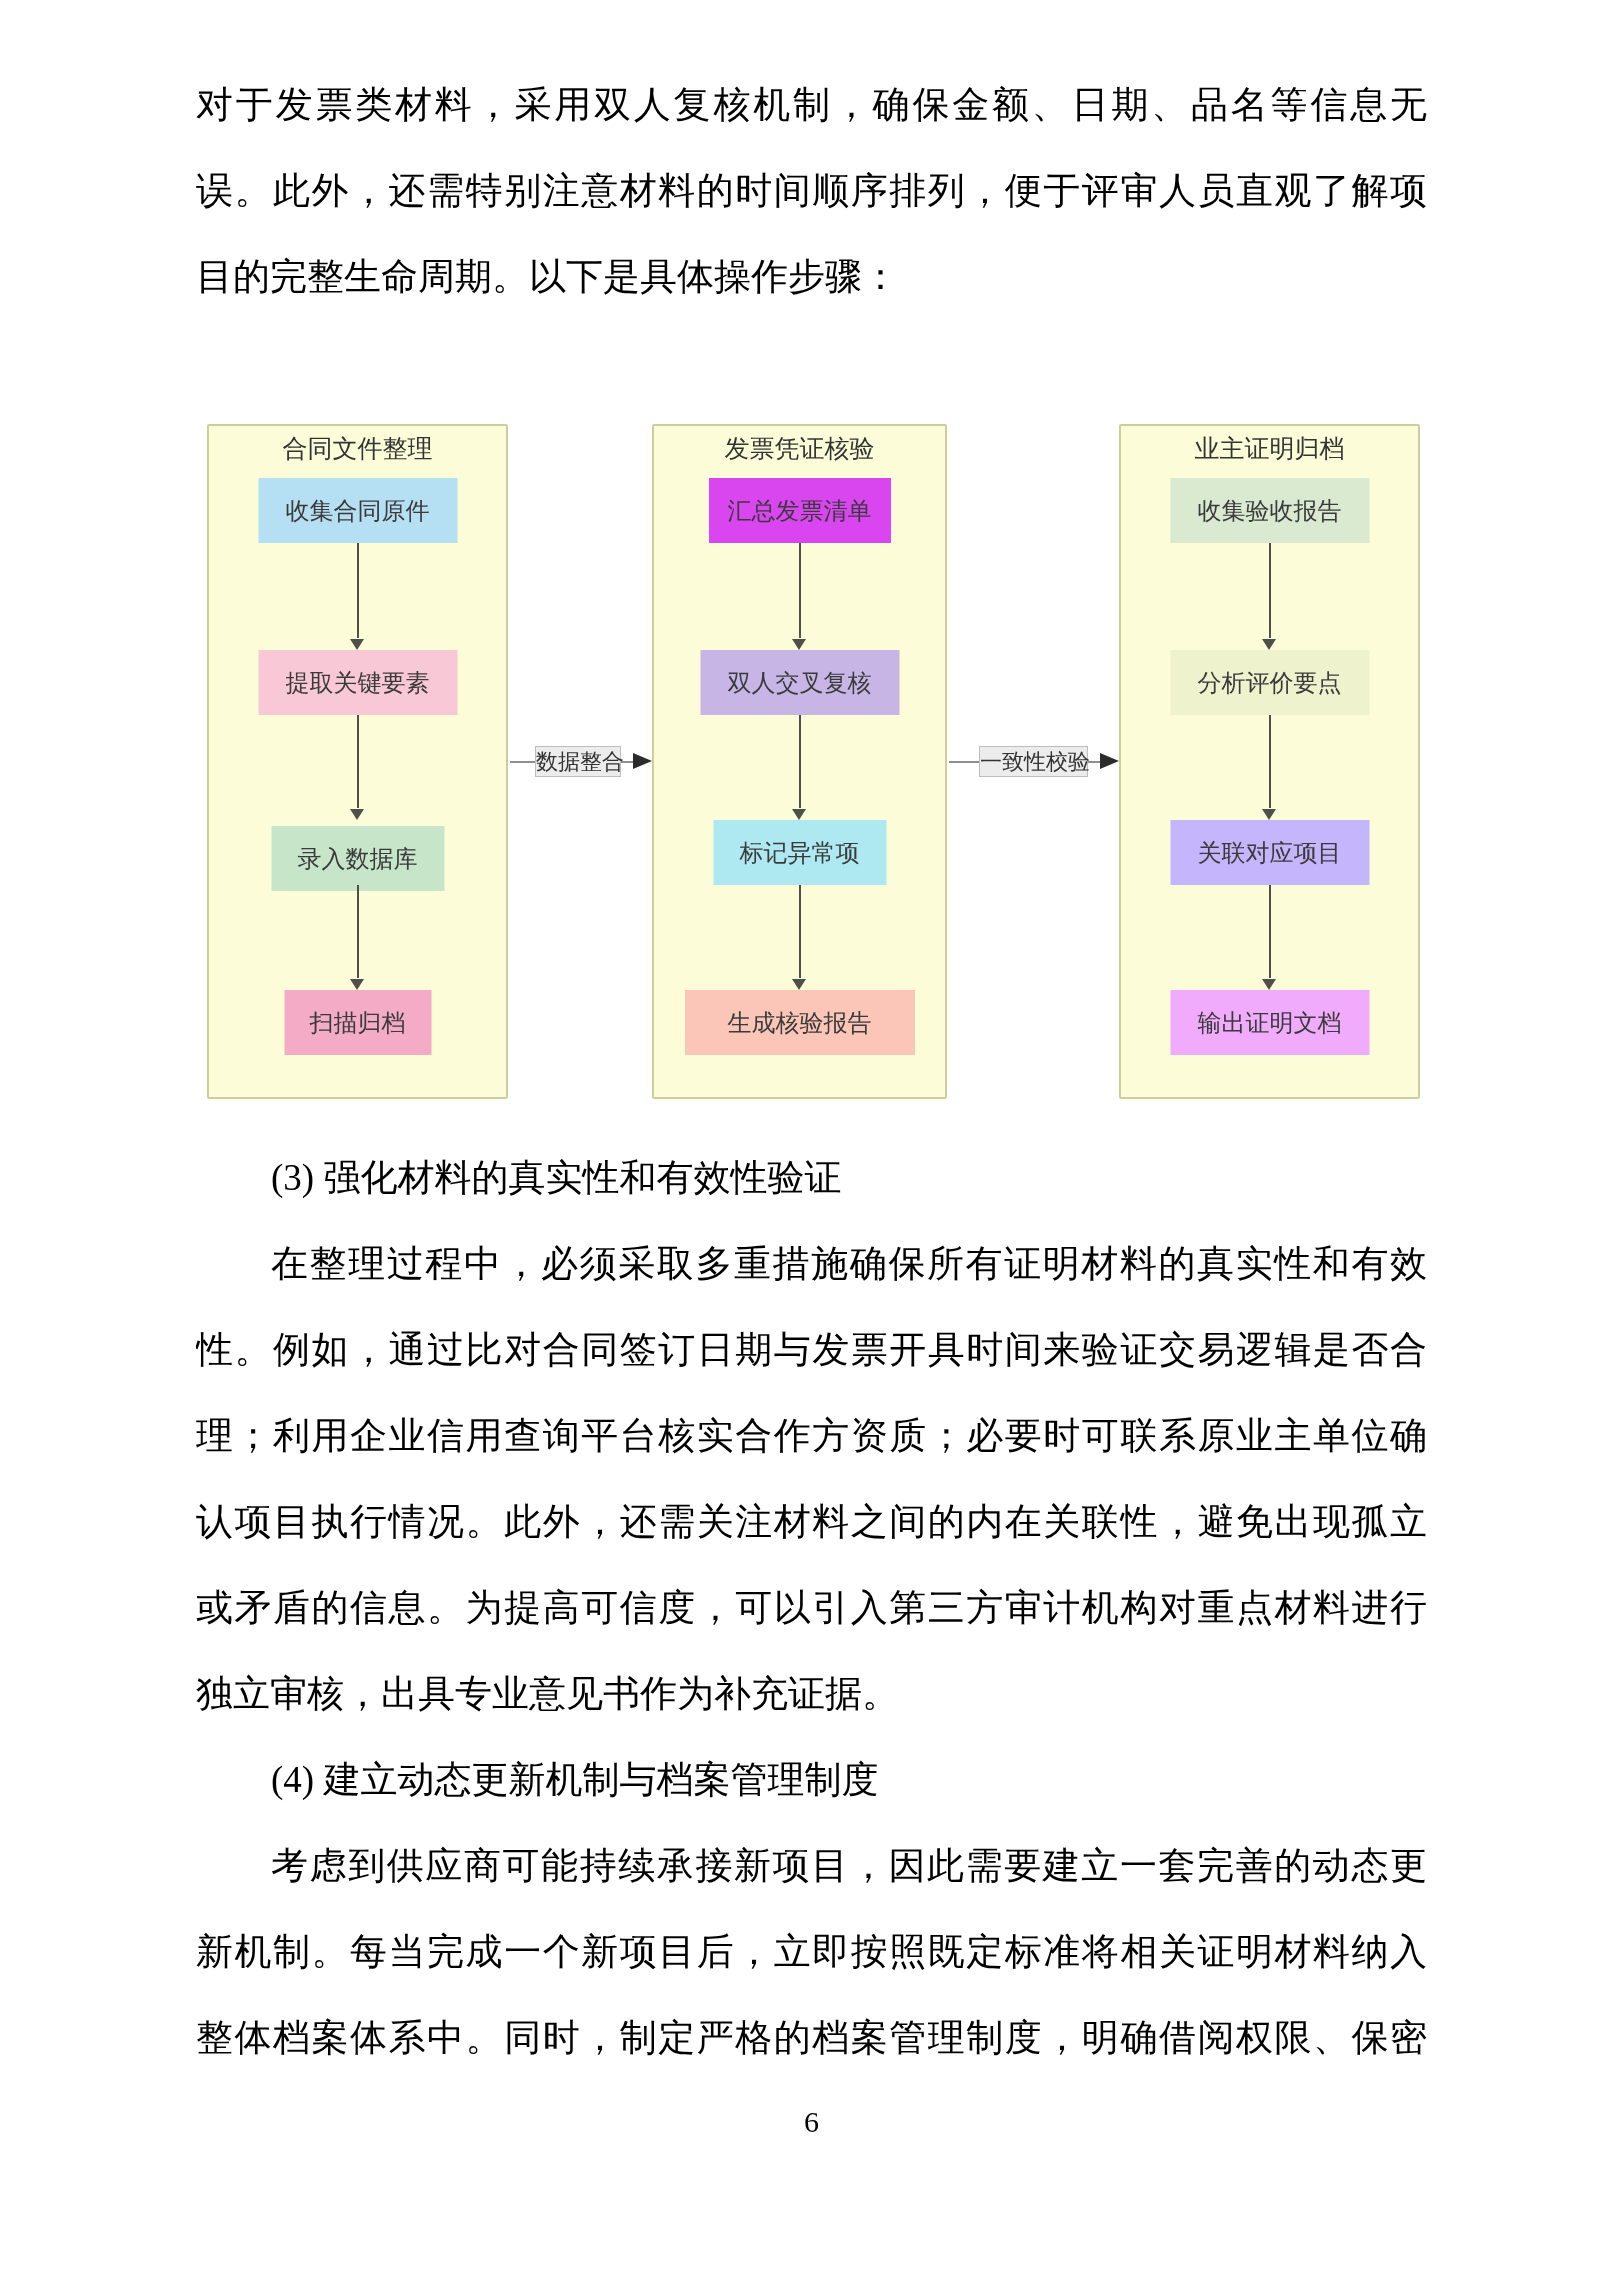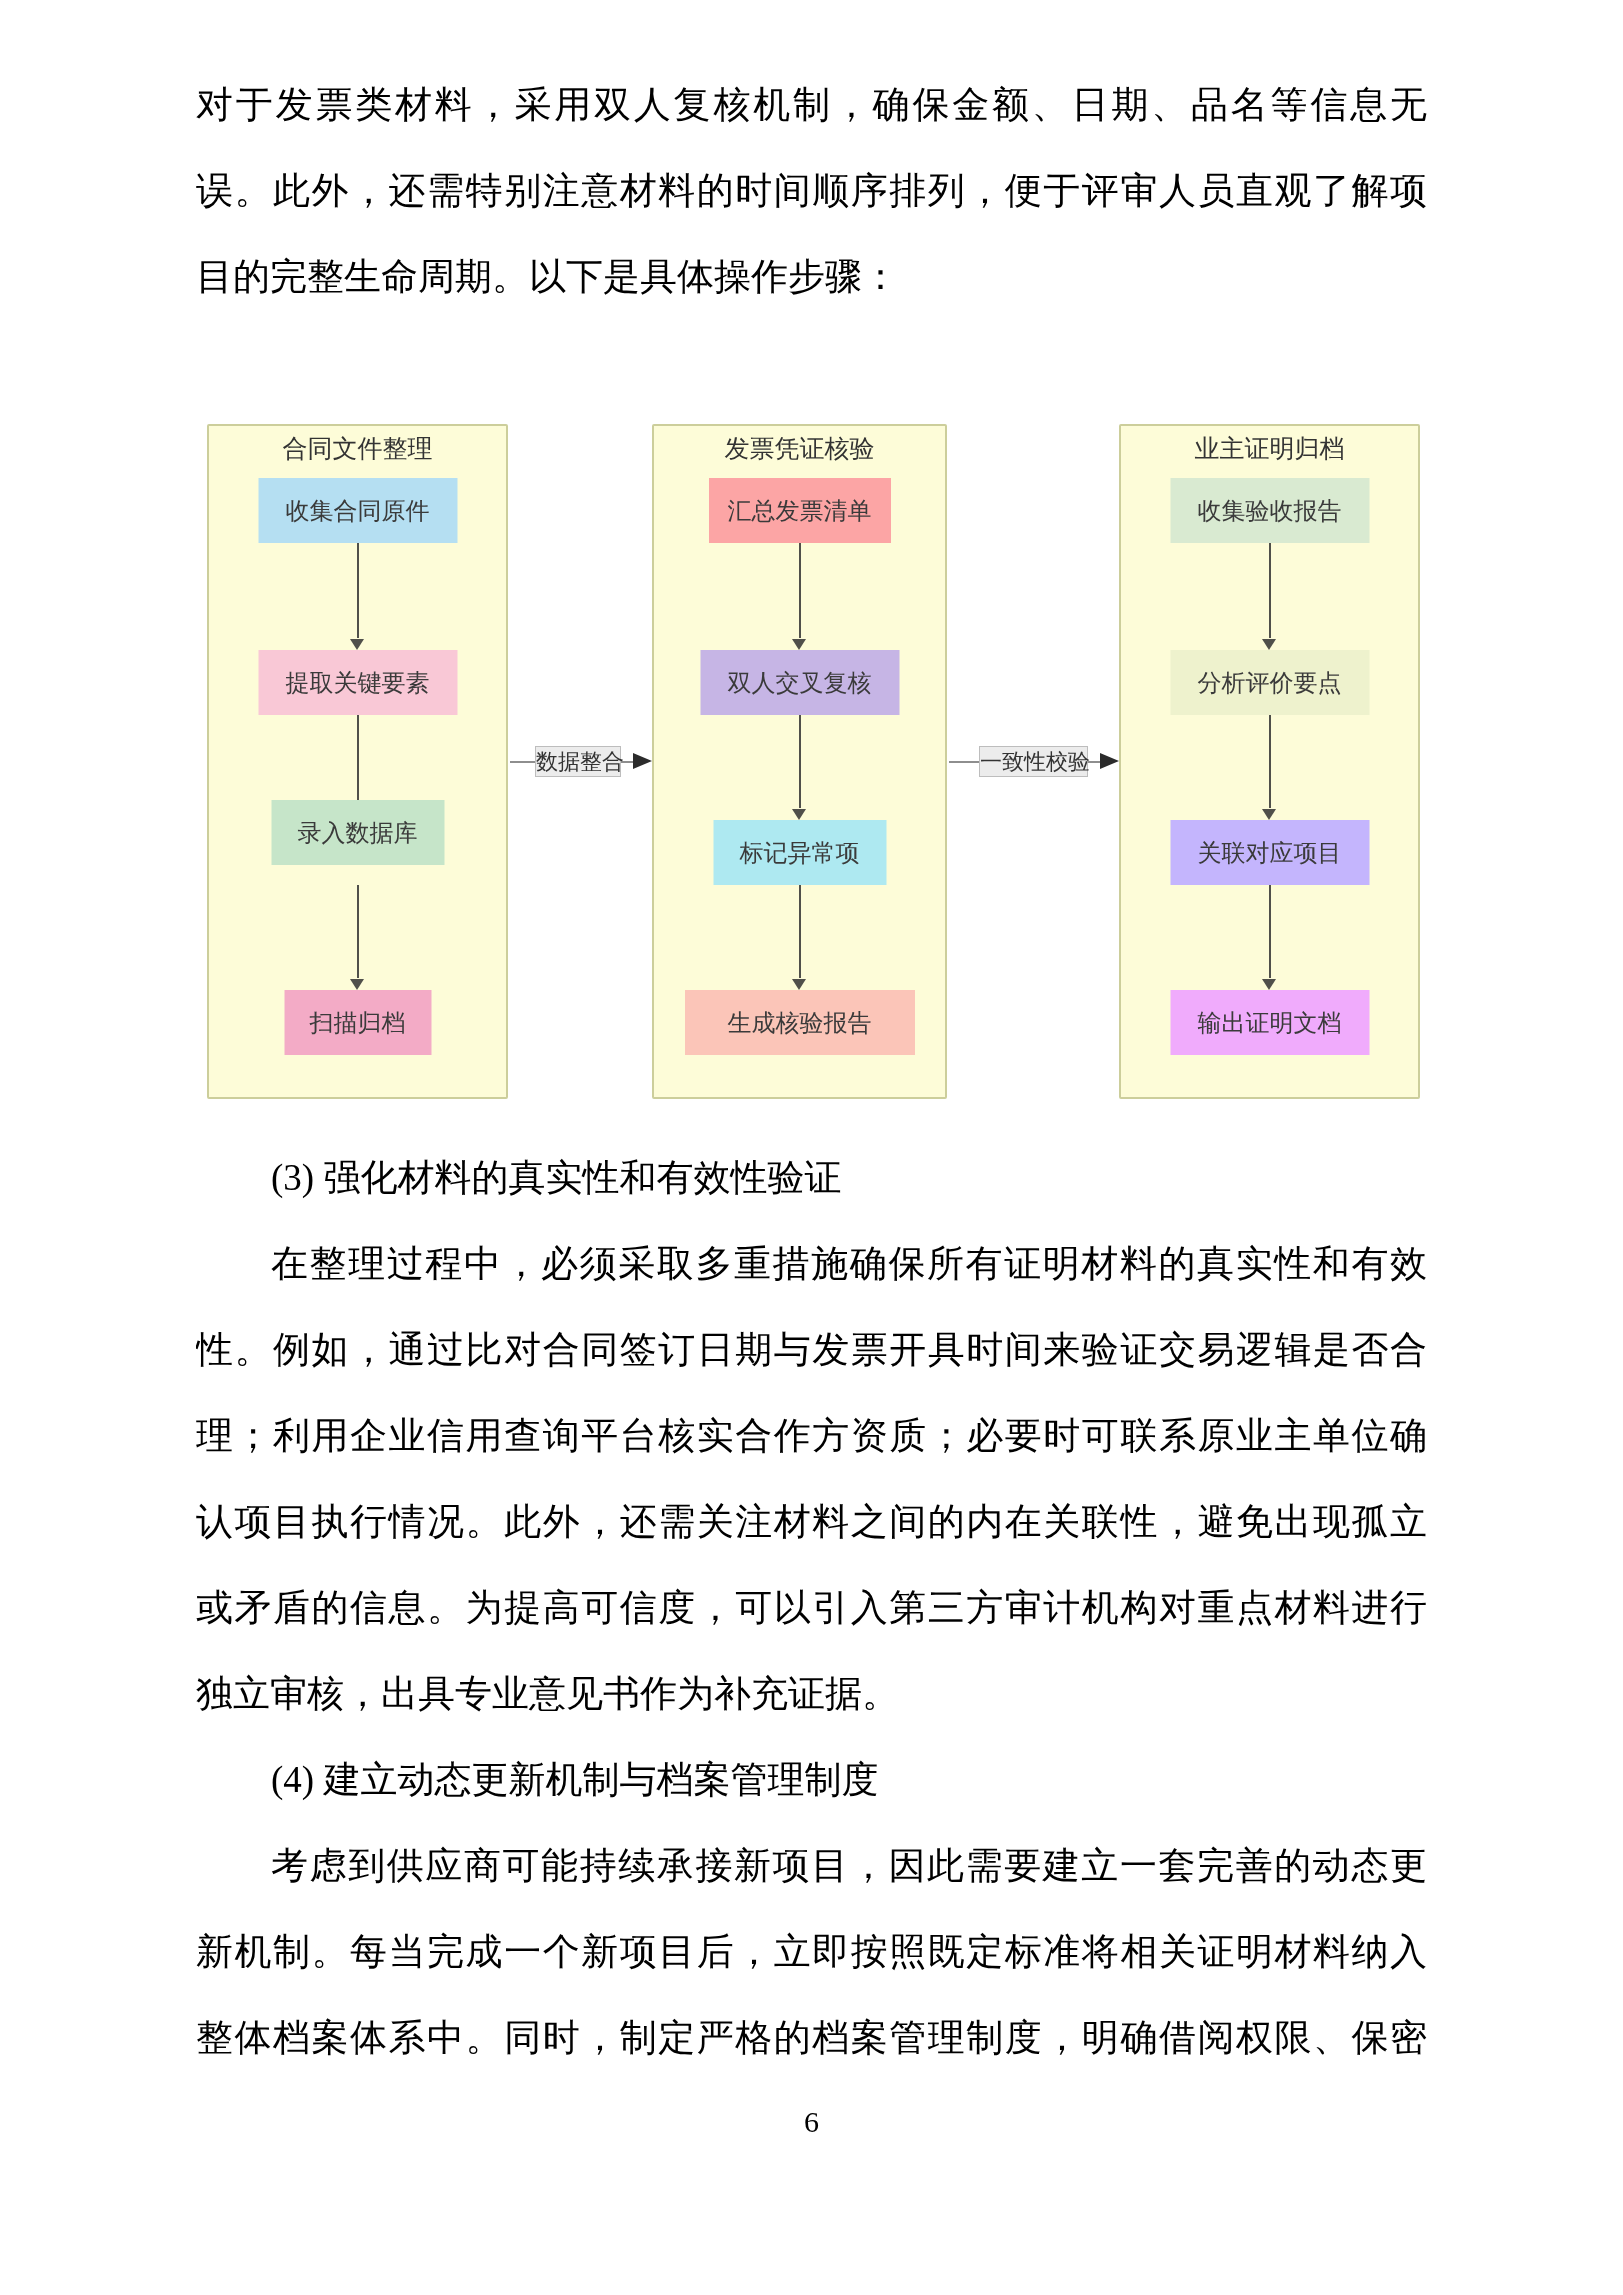--- a/index.html
+++ b/index.html
@@ -153,28 +153,28 @@
     </div>
 
   <div class="flowchart">
 
     <div class="panel panel1" style="background: rgb(253, 252, 216); border-color: rgb(204, 206, 155);">
       <div class="panel-title">合同文件整理</div>
     <div class="step" style="top: 52px; width: 199px; background: rgb(181, 223, 242);">收集合同原件</div>
         <div class="varrow" style="top: 117px; height: 107px;"></div>
         <div class="step" style="top: 224px; width: 199px; background: rgb(249, 200, 214);">提取关键要素</div>
         <div class="varrow" style="top: 289px; height: 105px;"></div>
-        <div class="step" style="top: 374px; width: 173px; background: rgb(198, 229, 201);">录入数据库</div>
+        <div class="step" style="top: 400px; width: 173px; background: rgb(198, 229, 201);">录入数据库</div>
         <div class="varrow" style="top: 459px; height: 105px;"></div>
         <div class="step" style="top: 564px; width: 147px; background: rgb(243, 171, 198);">扫描归档</div>
       </div>
 
     <div class="panel panel2" style="background: rgb(253, 252, 216); border-color: rgb(204, 206, 155);">
       <div class="panel-title">发票凭证核验</div>
-    <div class="step" style="top: 52px; width: 182px; background: #fca5a5;">汇总发票清单</div>
+    <div class="step" style="top: 52px; width: 182px; background: #d946ef;">汇总发票清单</div>
         <div class="varrow" style="top: 117px; height: 107px;"></div>
         <div class="step" style="top: 224px; width: 199px; background: rgb(198, 181, 229);">双人交叉复核</div>
         <div class="varrow" style="top: 289px; height: 105px;"></div>
         <div class="step" style="top: 394px; width: 173px; background: rgb(174, 233, 241);">标记异常项</div>
         <div class="varrow" style="top: 459px; height: 105px;"></div>
         <div class="step" style="top: 564px; width: 230px; background: rgb(251, 197, 184);">生成核验报告</div>
       </div>
 
     <div class="panel panel3" style="background: rgb(253, 252, 216); border-color: rgb(204, 206, 155);">
       <div class="panel-title">业主证明归档</div>

